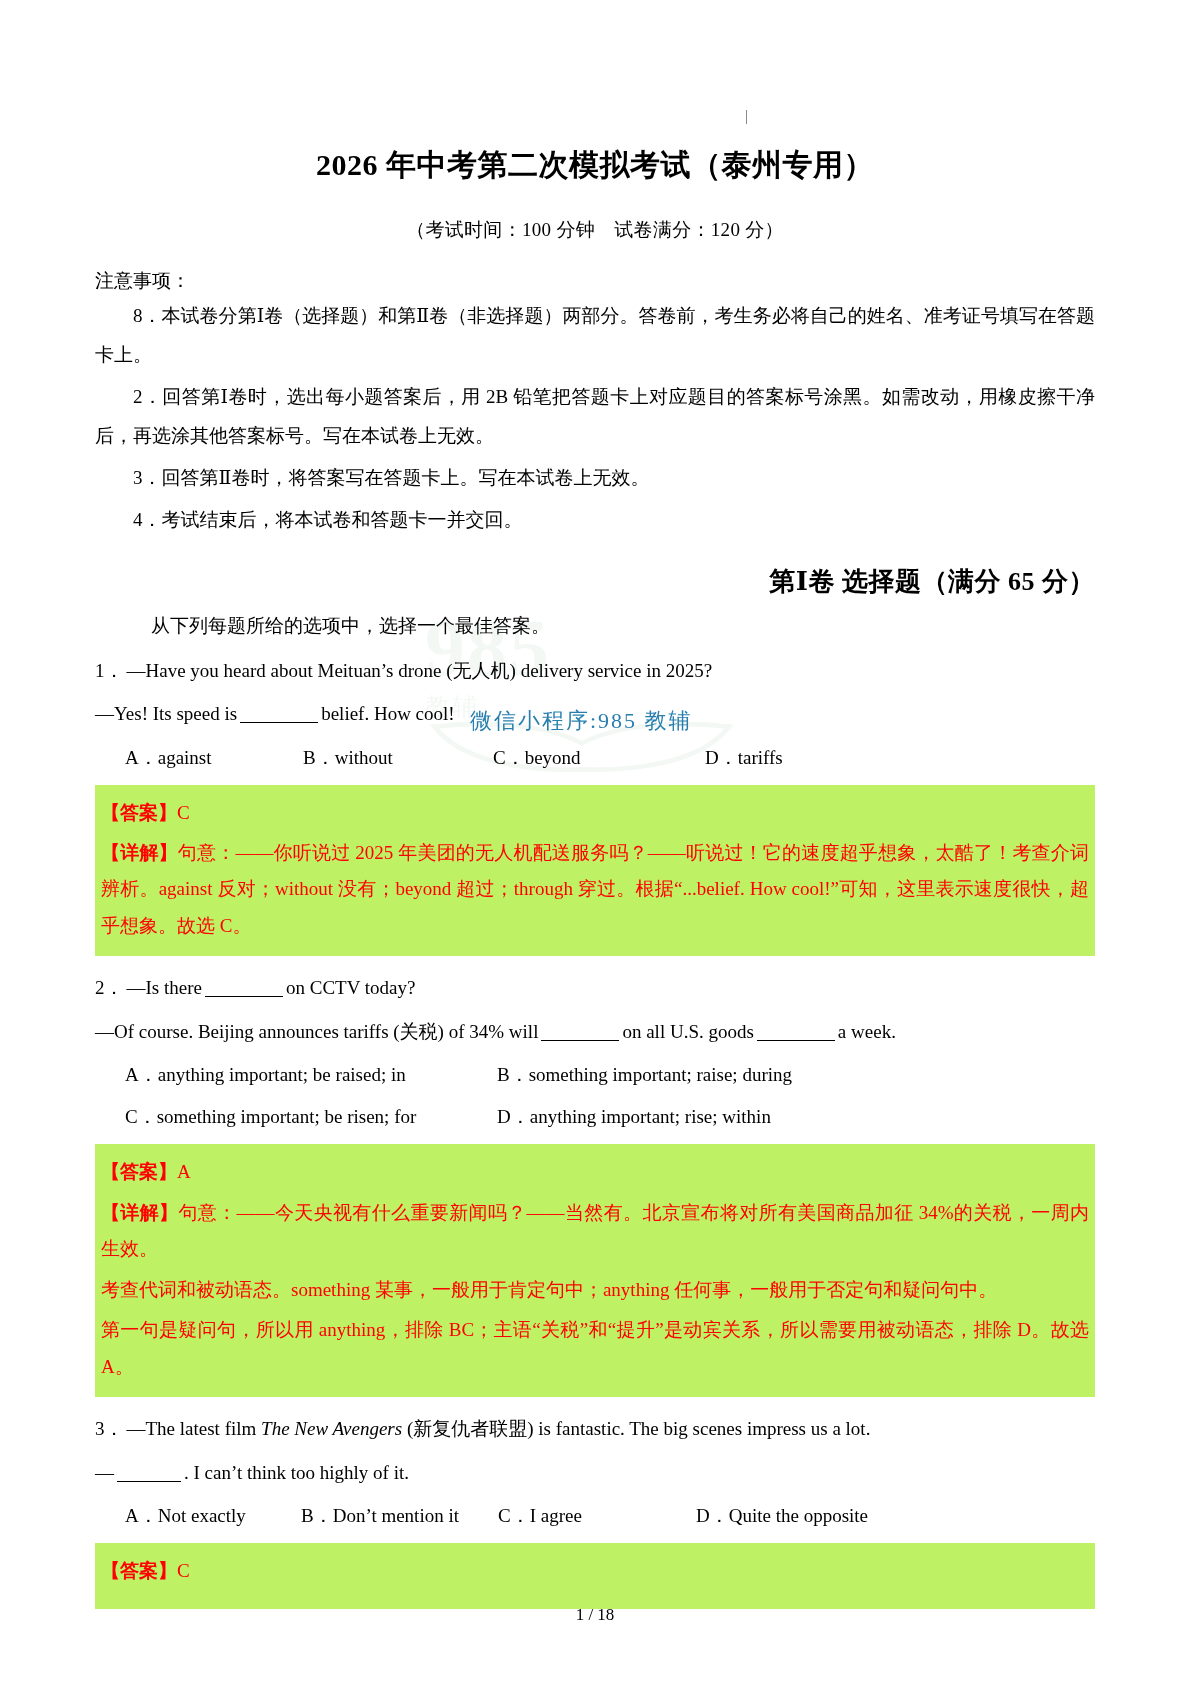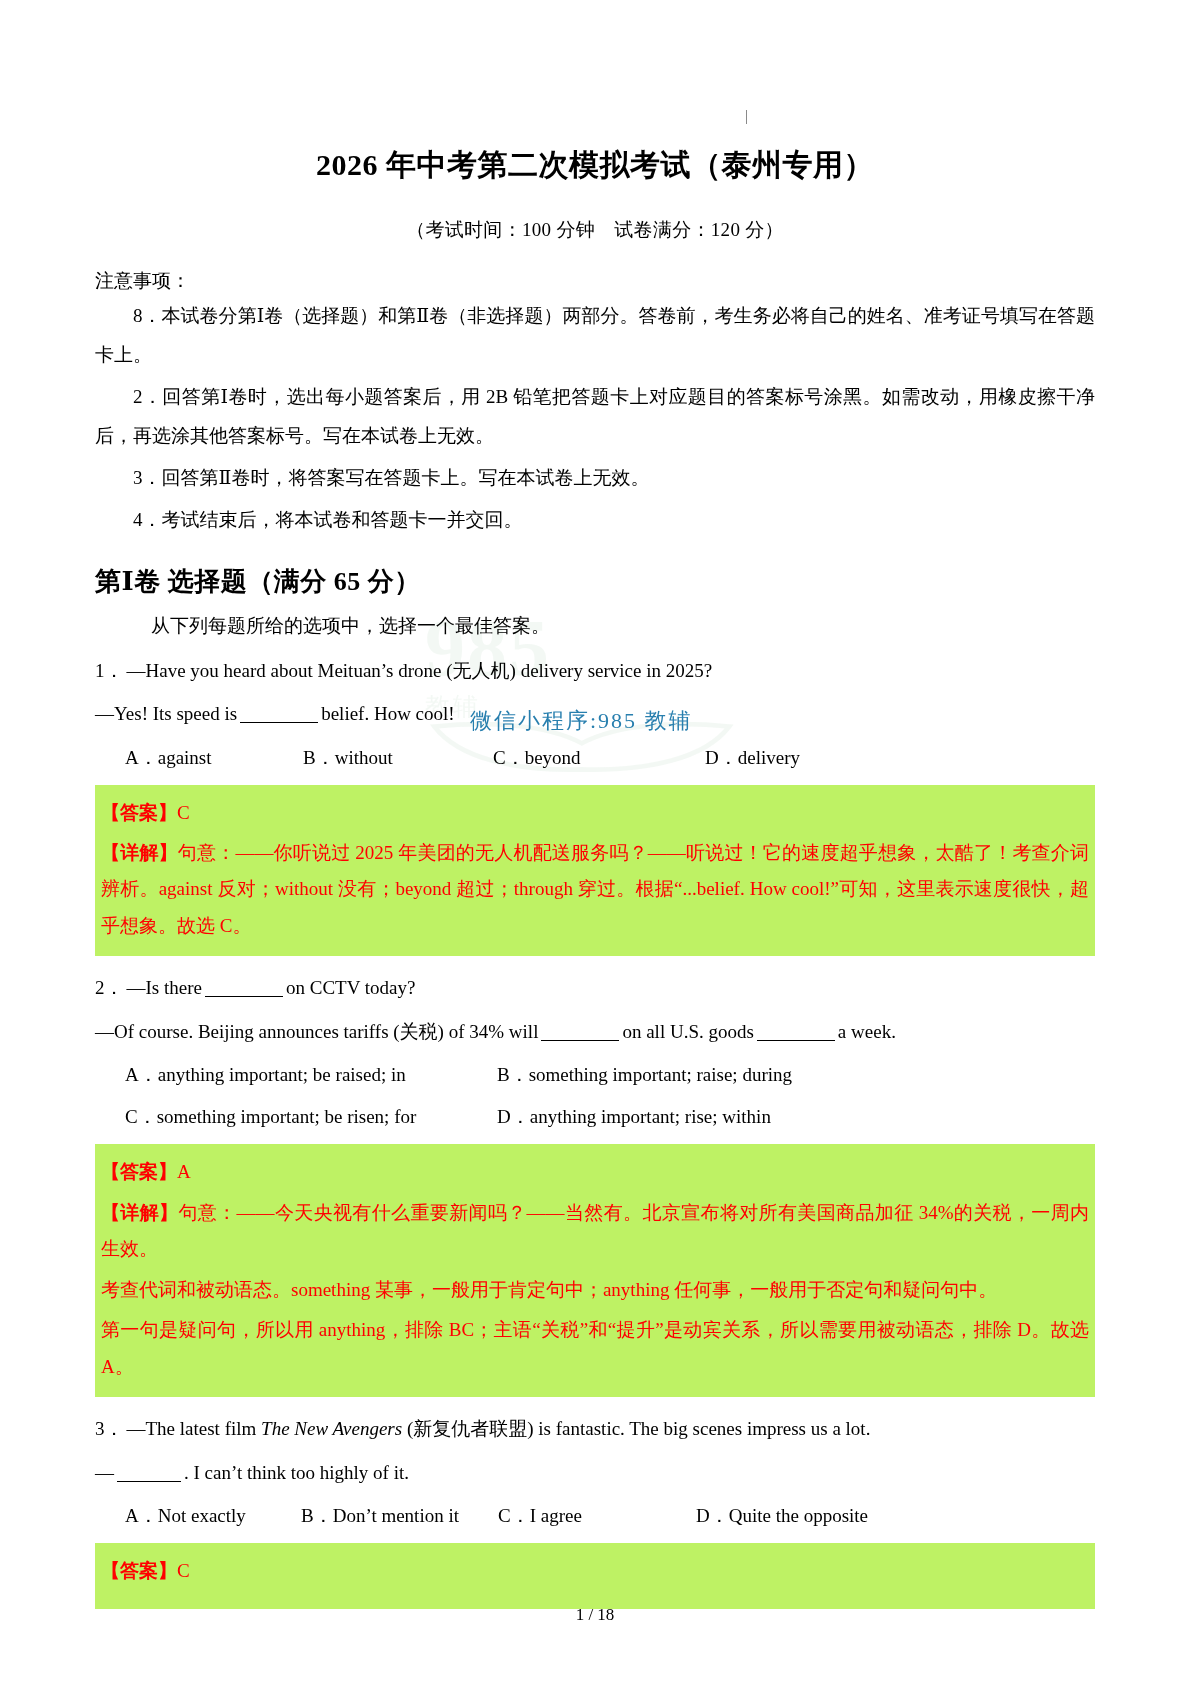--- a/index.html
+++ b/index.html
@@ -108,21 +108,21 @@
   }
   .notice-item {
     font-size: 19px;
     line-height: 2.05;
     text-indent: 38px;
     margin-top: 3px;
     text-align: justify;
   }
 
   .section-title {
-    text-align: left;
+    text-align: right;
     font-size: 26px;
     font-weight: bold;
     margin-top: 24px;
     letter-spacing: 0.5px;
   }
   .part-title {
     font-size: 22px;
     font-weight: bold;
     margin-top: 20px;
     letter-spacing: 0.3px;
@@ -222,21 +222,21 @@
     <div class="q-stem">
       <span class="q-num">1．</span><span>—Have you heard about Meituan’s drone (无人机) delivery service in 2025?</span>
     </div>
     <div class="q-stem second">
       <span>—Yes! Its speed is</span><span class="blank"></span><span>belief. How cool!</span>
     </div>
     <div class="opts">
       <span class="opt" style="width:178px">A．against</span>
       <span class="opt" style="width:190px">B．without</span>
       <span class="opt" style="width:212px">C．beyond</span>
-      <span class="opt">D．delivery</span>
+      <span class="opt">D．tariffs</span>
     </div>
     <div class="ans-block">
       <div class="ans-line">
         <span class="tag">【答案】</span><span>C</span>
       </div>
       <div class="exp-line">
         <span class="tag">【详解】</span><span>句意：——你听说过 2025 年美团的无人机配送服务吗？——听说过！它的速度超乎想象，太酷了！考查介词辨析。against 反对；without 没有；beyond 超过；through 穿过。根据“...belief. How cool!”可知，这里表示速度很快，超乎想象。故选 C。</span>
       </div>
     </div>
 

